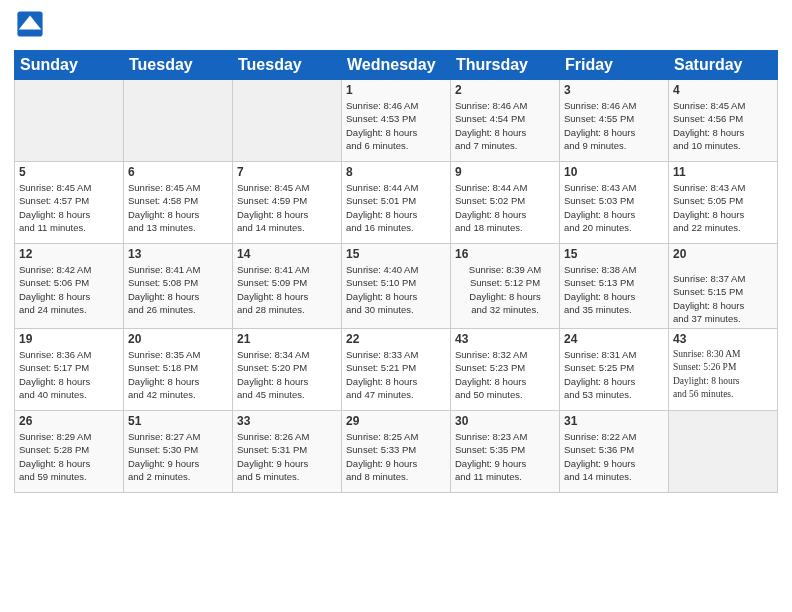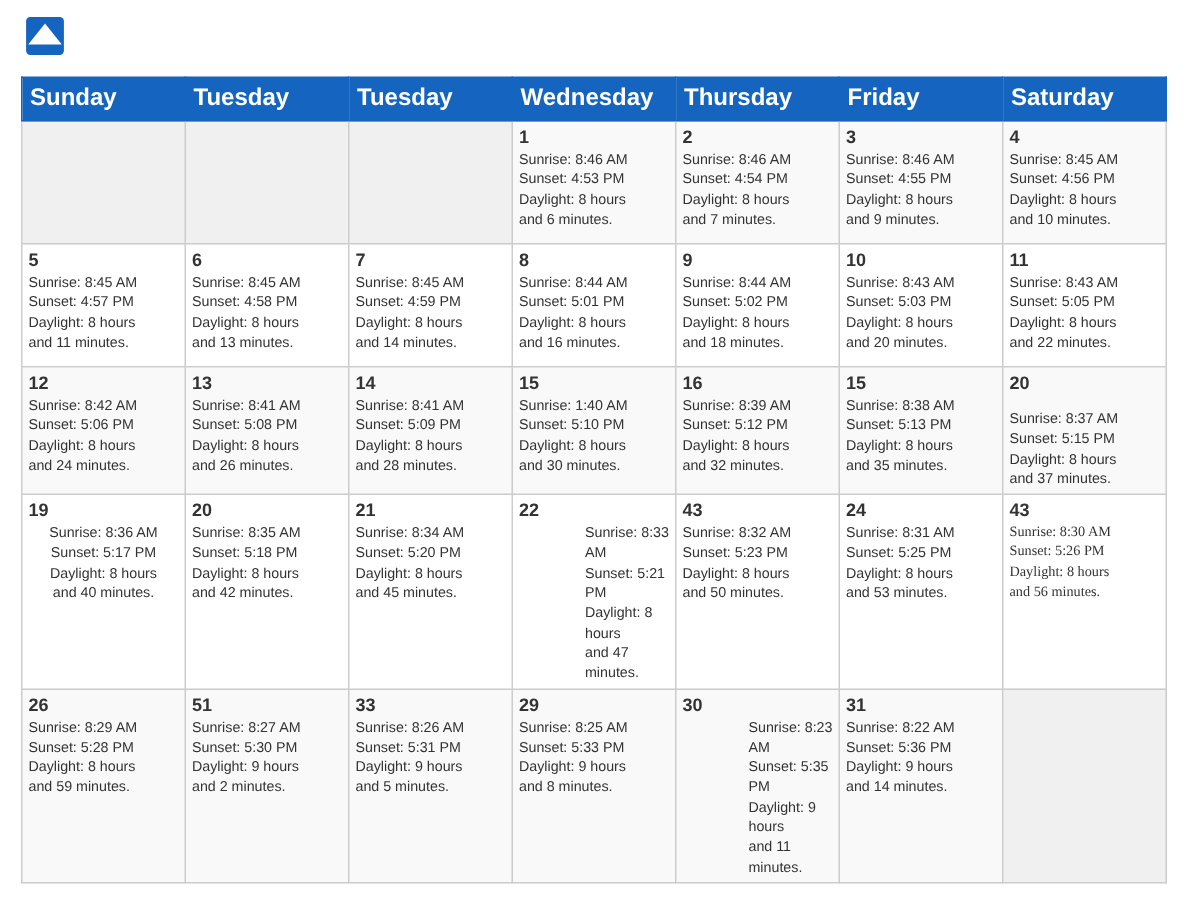--- a/index.html
+++ b/index.html
@@ -236,28 +236,28 @@
           </td>
           <td>
             <span class="day-num">14</span>
             <div class="day-info" style="white-space: pre-line;">Sunrise: 8:41 AM
 Sunset: 5:09 PM
 Daylight: 8 hours
 and 28 minutes.</div>
           </td>
           <td>
             <span class="day-num">15</span>
-            <div class="day-info" style="white-space: pre-line;">Sunrise: 1:40 AM
+            <div class="day-info" style="white-space: pre-line;">Sunrise: 4:40 AM
 Sunset: 5:10 PM
 Daylight: 8 hours
 and 30 minutes.</div>
           </td>
           <td>
             <span class="day-num">16</span>
-            <div class="day-info" style="white-space: pre-line;">Sunrise: 8:39 AM
+            <div class="day-info" style="white-space: pre-line; text-align: center;">Sunrise: 8:39 AM
 Sunset: 5:12 PM
 Daylight: 8 hours
 and 32 minutes.</div>
           </td>
           <td>
             <span class="day-num">15</span>
             <div class="day-info" style="white-space: pre-line;">Sunrise: 8:38 AM
 Sunset: 5:13 PM
 Daylight: 8 hours
 and 35 minutes.</div>
@@ -266,42 +266,42 @@
             <span class="day-num">20</span>
             <div class="day-info" style="white-space: pre-line; margin-top: 11px;">Sunrise: 8:37 AM
 Sunset: 5:15 PM
 Daylight: 8 hours
 and 37 minutes.</div>
           </td>
         </tr>
         <tr>
           <td>
             <span class="day-num">19</span>
-            <div class="day-info" style="white-space: pre-line; text-align: center;">Sunrise: 8:36 AM
+            <div class="day-info" style="white-space: pre-line;">Sunrise: 8:36 AM
 Sunset: 5:17 PM
 Daylight: 8 hours
 and 40 minutes.</div>
           </td>
           <td>
             <span class="day-num">20</span>
             <div class="day-info" style="white-space: pre-line;">Sunrise: 8:35 AM
 Sunset: 5:18 PM
 Daylight: 8 hours
 and 42 minutes.</div>
           </td>
           <td>
             <span class="day-num">21</span>
             <div class="day-info" style="white-space: pre-line;">Sunrise: 8:34 AM
 Sunset: 5:20 PM
 Daylight: 8 hours
 and 45 minutes.</div>
           </td>
           <td>
             <span class="day-num">22</span>
-            <div class="day-info" style="white-space: pre-line; margin-left: 44px;">Sunrise: 8:33 AM
+            <div class="day-info" style="white-space: pre-line;">Sunrise: 8:33 AM
 Sunset: 5:21 PM
 Daylight: 8 hours
 and 47 minutes.</div>
           </td>
           <td>
             <span class="day-num">43</span>
             <div class="day-info" style="white-space: pre-line;">Sunrise: 8:32 AM
 Sunset: 5:23 PM
 Daylight: 8 hours
 and 50 minutes.</div>
@@ -345,21 +345,21 @@
           </td>
           <td>
             <span class="day-num">29</span>
             <div class="day-info" style="white-space: pre-line;">Sunrise: 8:25 AM
 Sunset: 5:33 PM
 Daylight: 9 hours
 and 8 minutes.</div>
           </td>
           <td>
             <span class="day-num">30</span>
-            <div class="day-info" style="white-space: pre-line; margin-left: 44px;">Sunrise: 8:23 AM
+            <div class="day-info" style="white-space: pre-line;">Sunrise: 8:23 AM
 Sunset: 5:35 PM
 Daylight: 9 hours
 and 11 minutes.</div>
           </td>
           <td>
             <span class="day-num">31</span>
             <div class="day-info" style="white-space: pre-line;">Sunrise: 8:22 AM
 Sunset: 5:36 PM
 Daylight: 9 hours
 and 14 minutes.</div>

